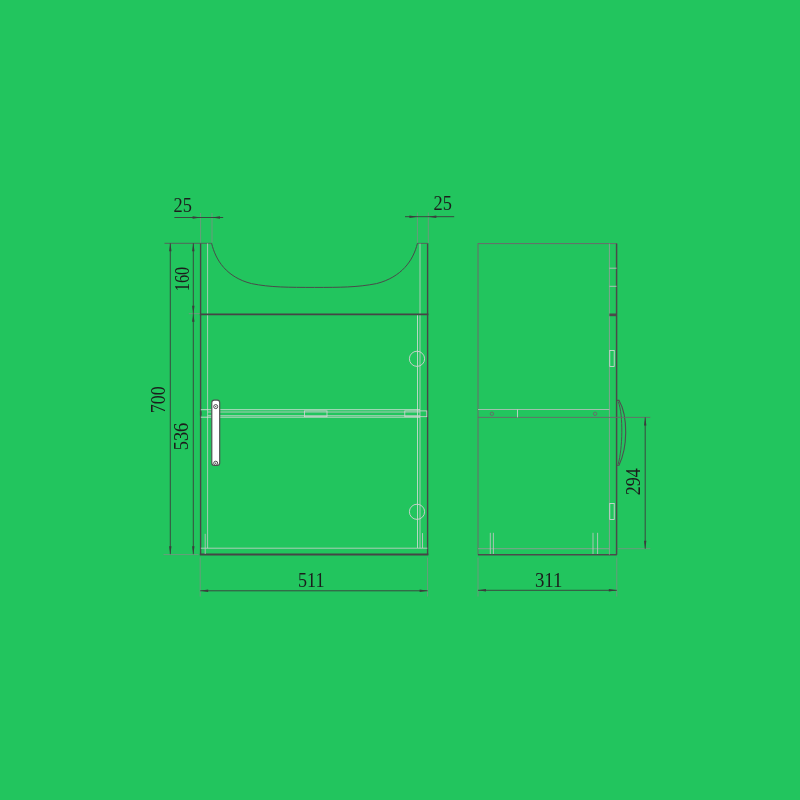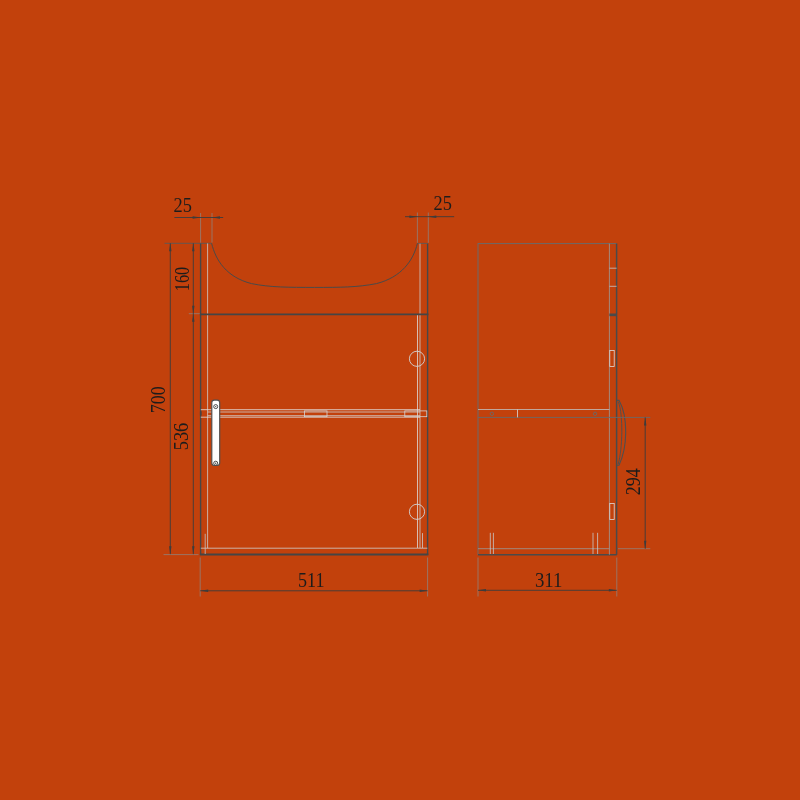--- a/index.html
+++ b/index.html
@@ -1,16 +1,16 @@
 <!DOCTYPE html>
 <html><head>
 <meta charset="utf-8">
 <style>
   html,body{margin:0;padding:0;background:#ffffff;}
-  .page{width:800px;height:800px;position:relative;background:#c2410c;overflow:hidden;}
+  .page{width:800px;height:800px;position:relative;background:#22c55e;overflow:hidden;}
   svg{position:absolute;left:0;top:0;}
   text{font-family:"Liberation Serif", serif;font-size:20px;fill:#1c1c1c;}
 </style>
 </head>
 <body>
 <div class="page">
 <svg width="800" height="800" viewBox="0 0 800 800">
 <g style="filter:blur(0.3px)">
 
 <line x1="200.6" y1="243.0" x2="200.6" y2="554.8" stroke="#474747" stroke-width="1.4"></line>

